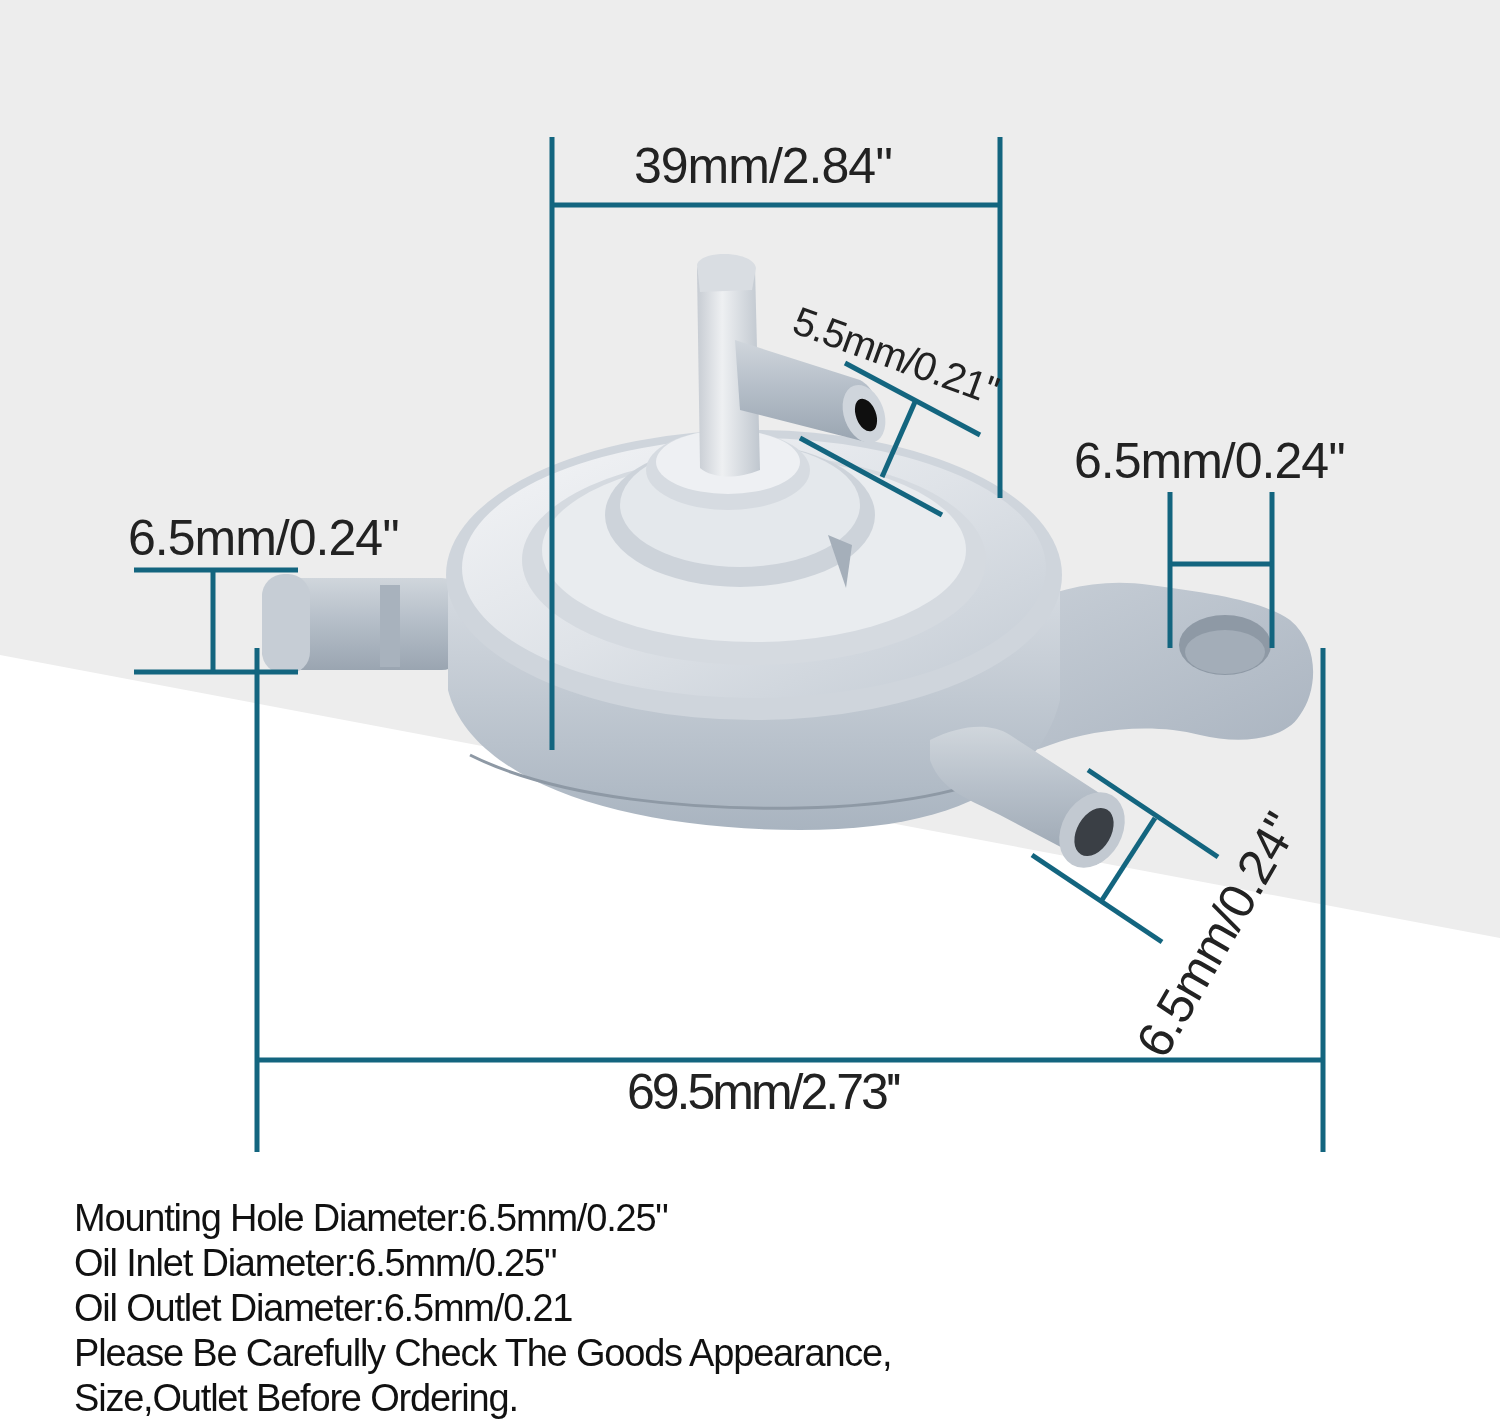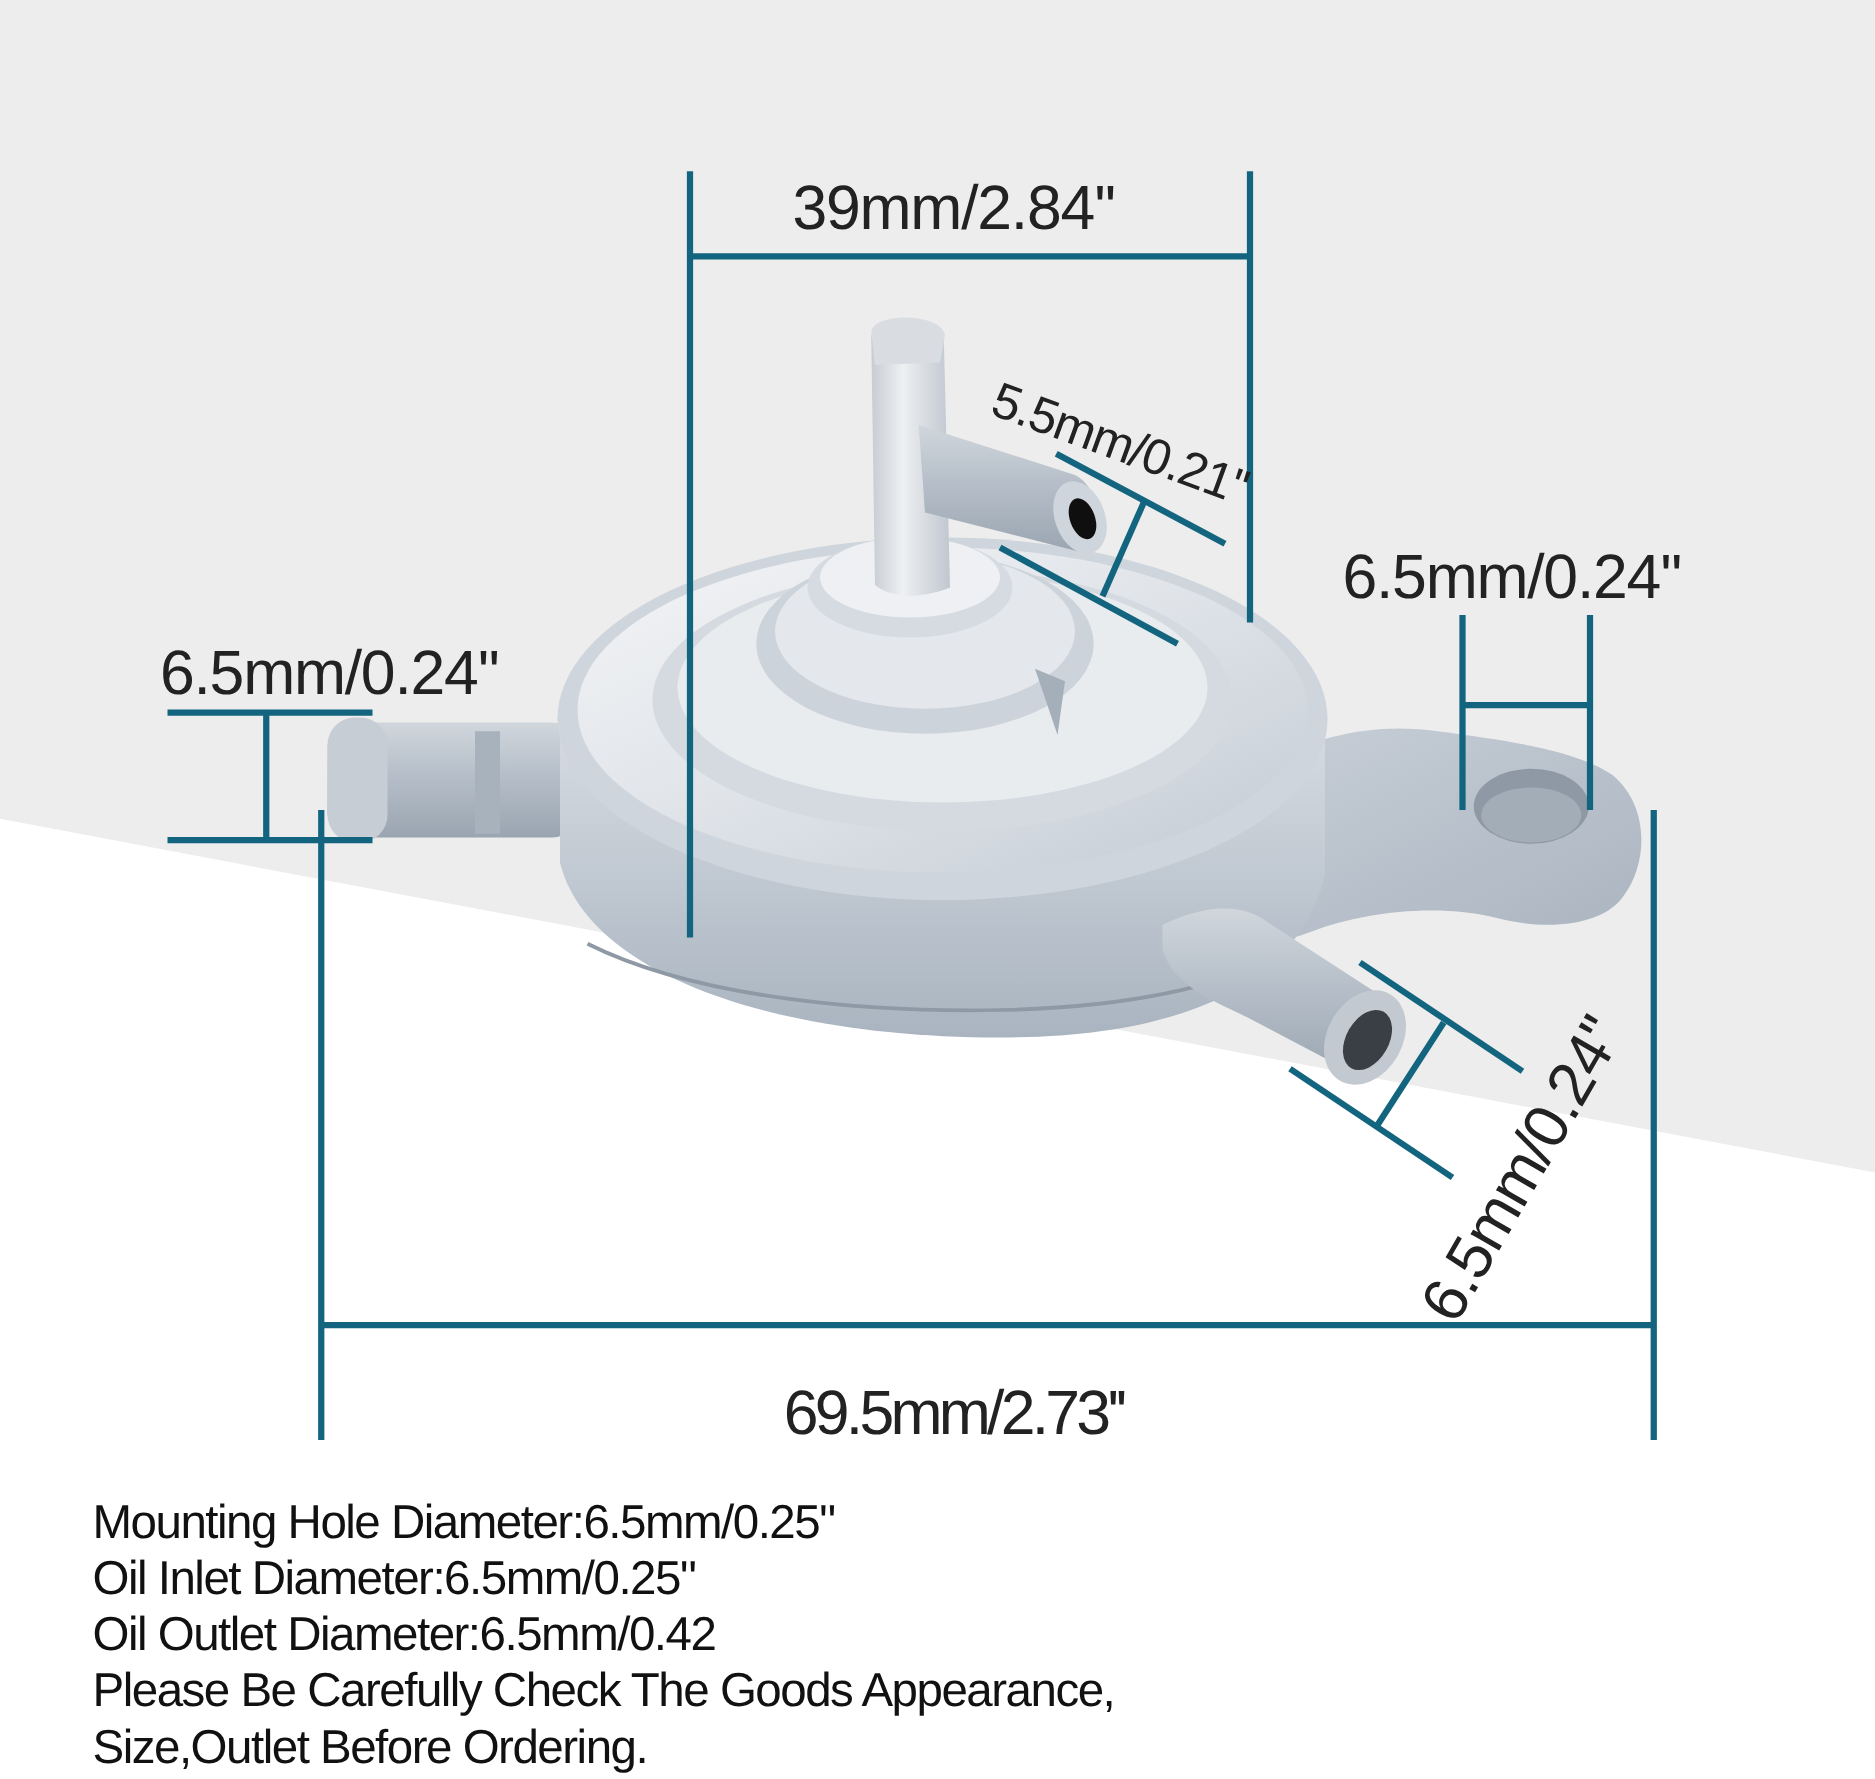--- a/index.html
+++ b/index.html
@@ -141,22 +141,22 @@
       <line x1="1323" y1="648" x2="1323" y2="1152"></line>
       <line x1="257" y1="1060" x2="1323" y2="1060"></line>
     </g>
   </svg>
 
   <div class="dim-label" style="left:634px; top:141px;">39mm/2.84''</div>
   <div class="dim-label" style="left:802px; top:300px; font-size:40px; transform: rotate(20deg);">5.5mm/0.21''</div>
   <div class="dim-label" style="left:1074px; top:436px;">6.5mm/0.24''</div>
   <div class="dim-label" style="left:128px; top:513px;">6.5mm/0.24''</div>
   <div class="dim-label" style="left:1128px; top:1040px; transform: rotate(-60deg);">6.5mm/0.24''</div>
-  <div class="dim-label" style="left:627px; top:1105px; letter-spacing:-3px;">69.5mm/2.73''</div>
+  <div class="dim-label" style="left:627px; top:1067px; letter-spacing:-3px;">69.5mm/2.73''</div>
 
   <div class="specs">
     <div>Mounting Hole Diameter:6.5mm/0.25"</div>
     <div>Oil Inlet Diameter:6.5mm/0.25"</div>
-    <div>Oil Outlet Diameter:6.5mm/0.42</div>
+    <div>Oil Outlet Diameter:6.5mm/0.21</div>
     <div>Please Be Carefully Check The Goods Appearance,</div>
     <div>Size,Outlet Before Ordering.</div>
   </div>
 </div>
 
 </body></html>

